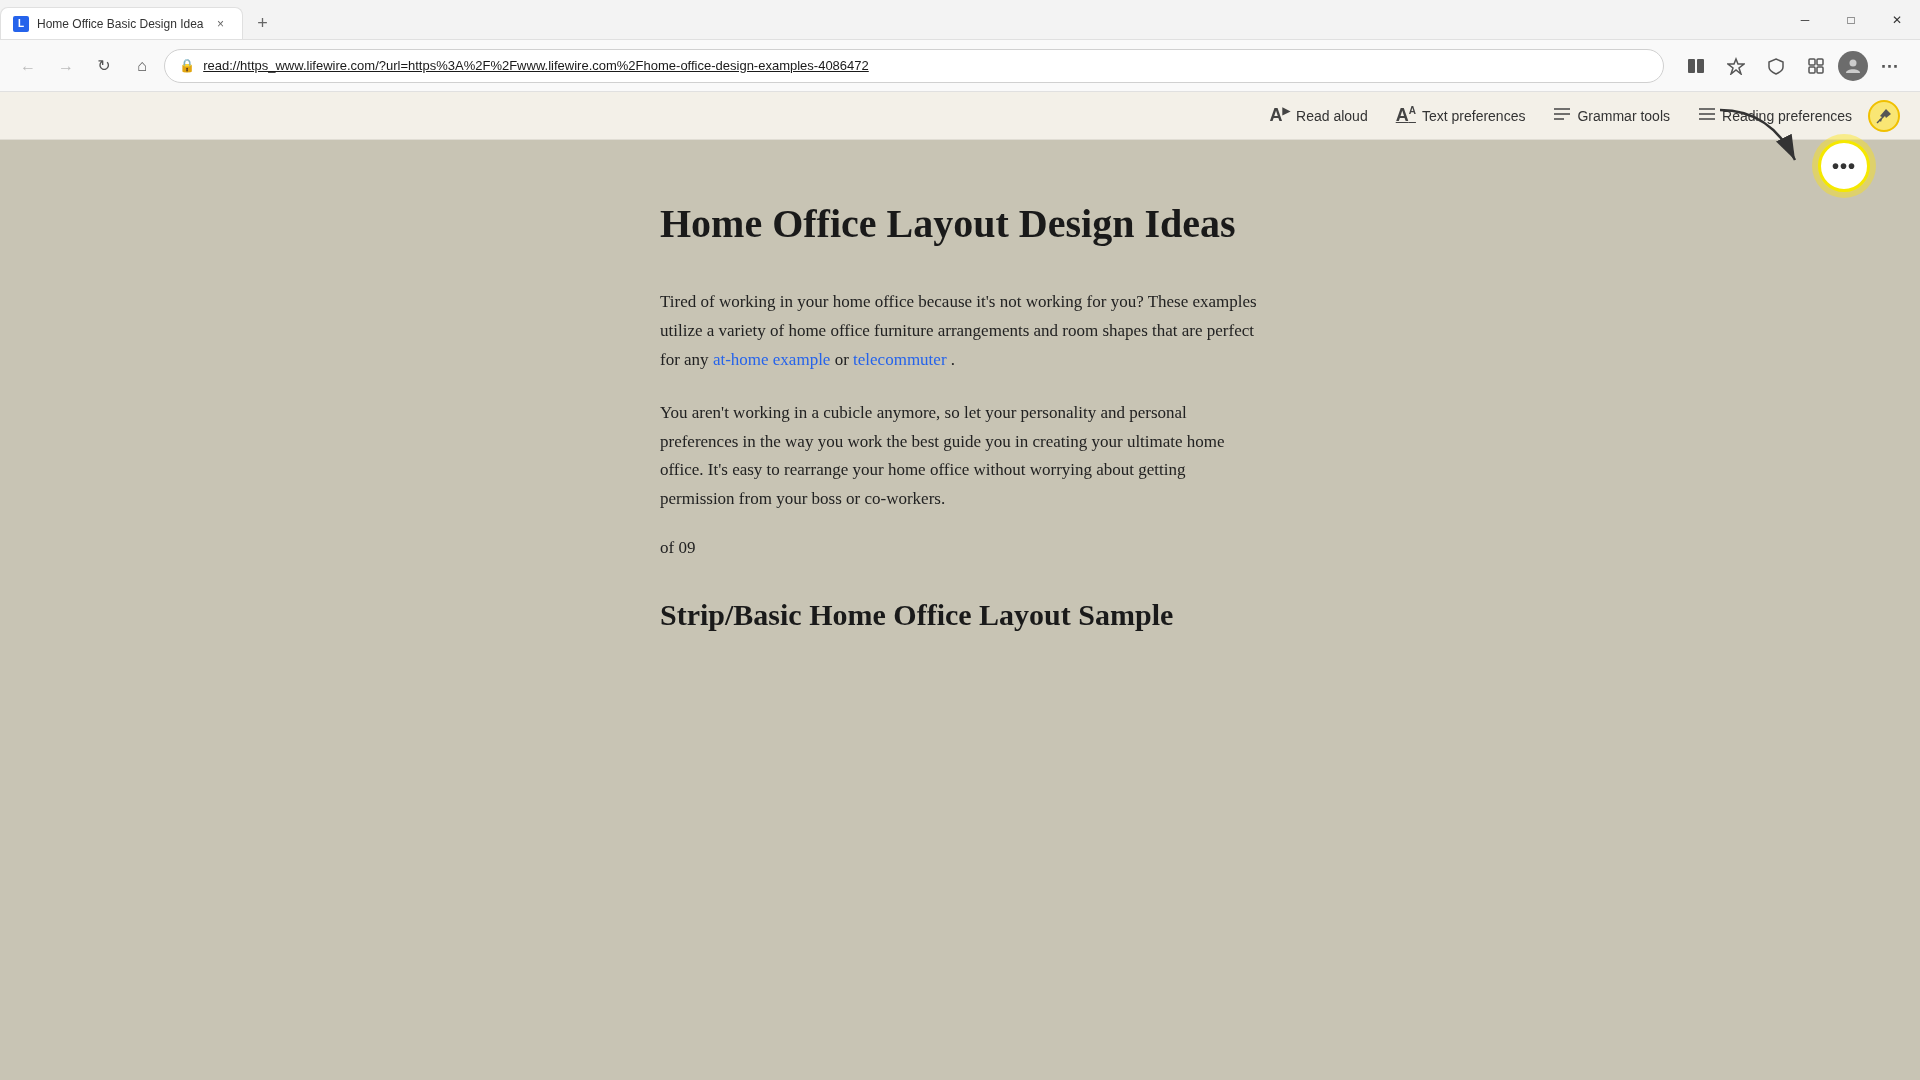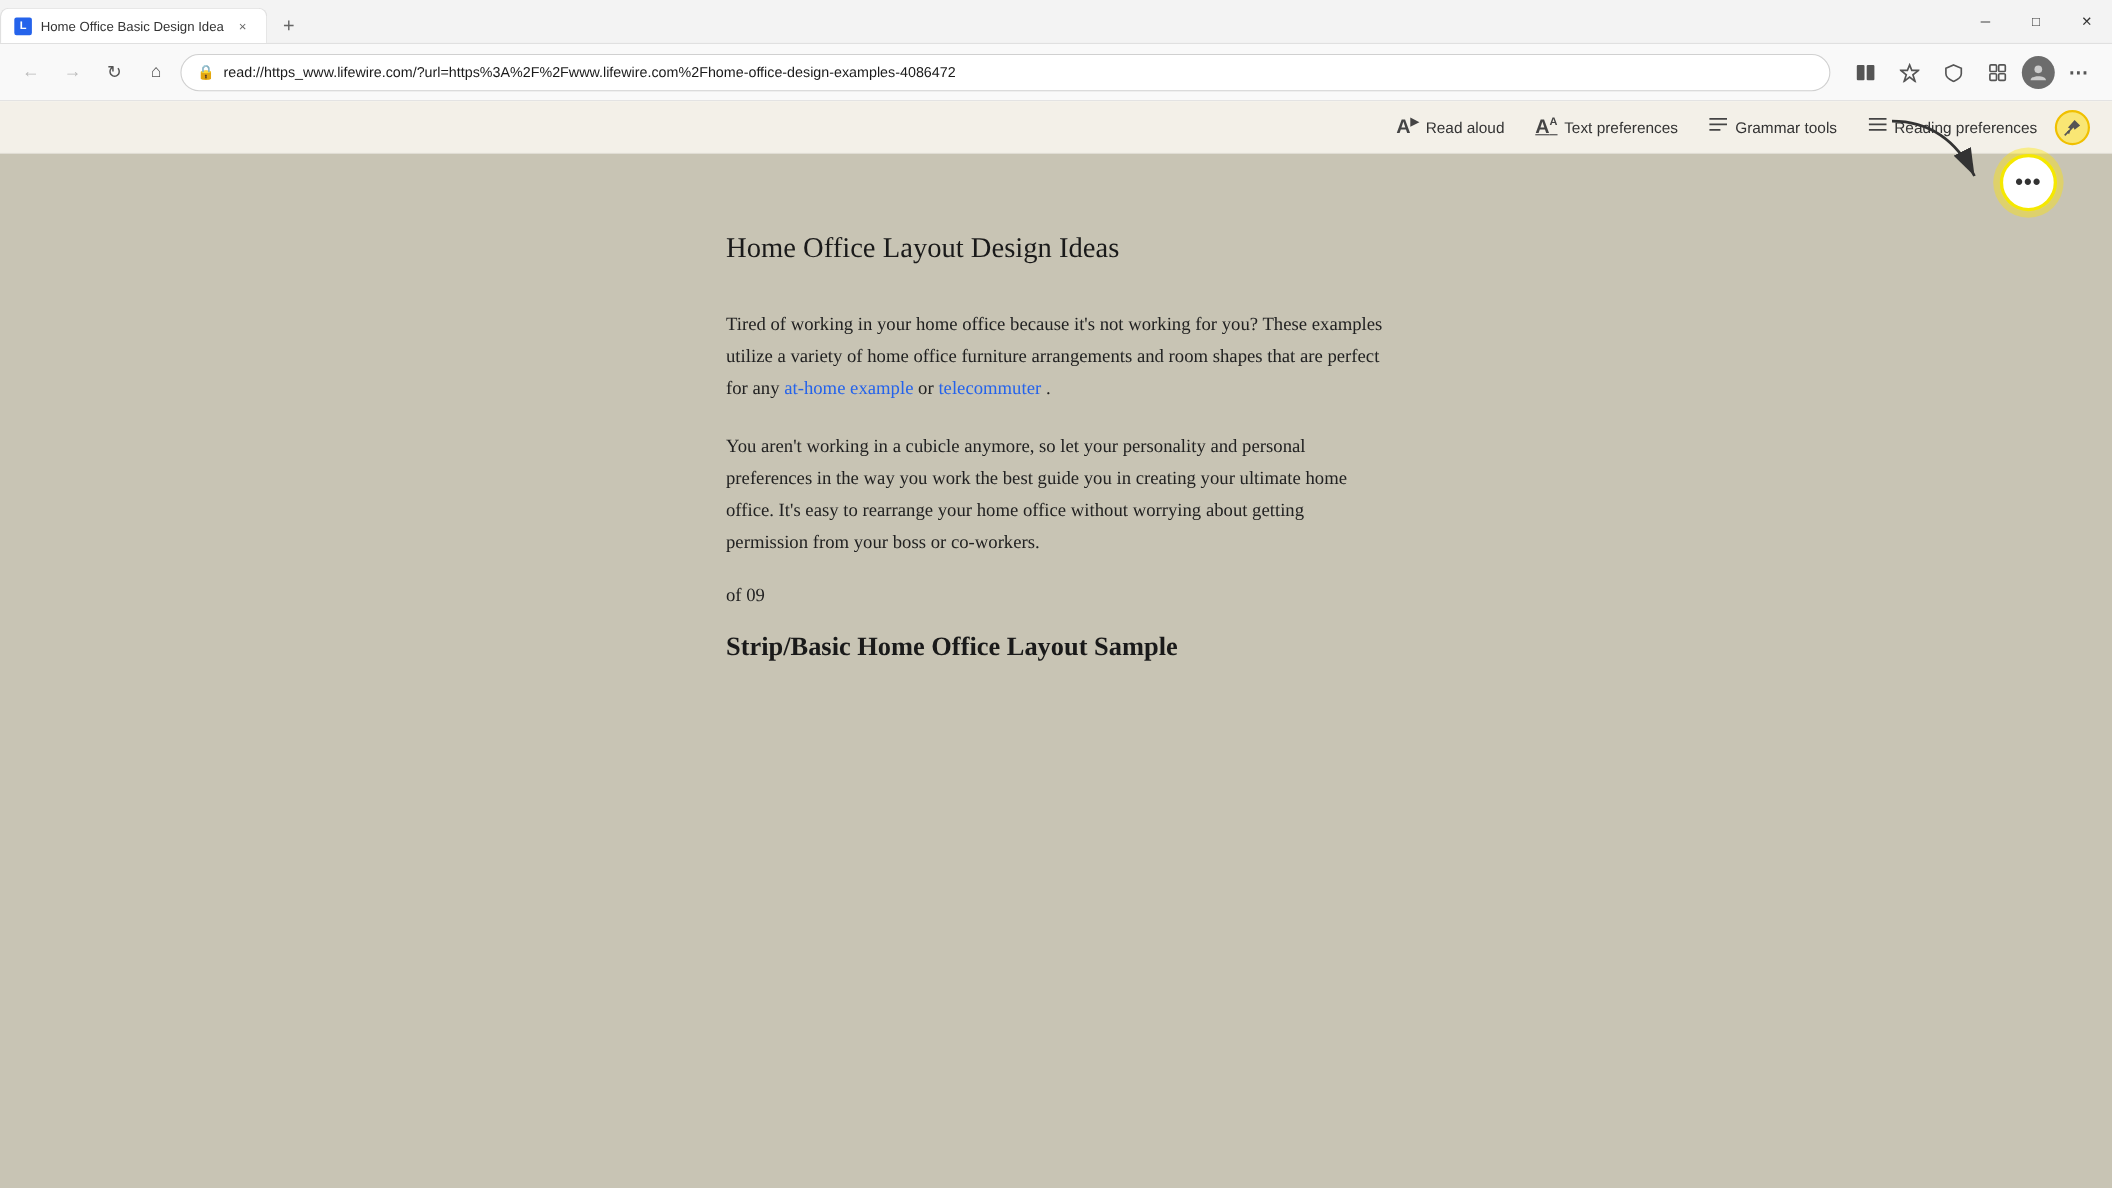--- a/index.html
+++ b/index.html
@@ -107,21 +107,21 @@
       background: #fff;
       border: 1px solid #d0d0d0;
       border-radius: 20px;
       display: flex;
       align-items: center;
       padding: 0 14px;
       gap: 8px;
       cursor: text;
     }
     .url-lock { color: #666; font-size: 13px; }
-    .url-text { font-size: 13px; color: #1a1a1a; flex: 1; }
+    .url-text { font-size: 13px; color: #1a1a1a; flex: 1; text-decoration: underline; }
     .toolbar-icons {
       display: flex;
       align-items: center;
       gap: 4px;
       margin-left: 8px;
     }
     .toolbar-icon {
       width: 36px; height: 36px;
       display: flex; align-items: center; justify-content: center;
       border-radius: 50%;
@@ -178,27 +178,26 @@
       min-height: calc(1080px - 140px);
       display: flex;
       justify-content: center;
       padding: 60px 20px 40px;
     }
     .article {
       max-width: 600px;
       width: 100%;
     }
     .article-title {
-      font-size: 26px;
-      font-weight: 400;
+      font-size: 40px;
+      font-weight: 700;
       color: #1a1a1a;
       line-height: 1.2;
       margin-bottom: 40px;
       font-family: Georgia, serif;
-      margin-top: 10px;
     }
     .article-subtitle {
       font-size: 24px;
       font-weight: 600;
       color: #1a1a1a;
       line-height: 1.4;
       margin-bottom: 24px;
       font-family: Georgia, serif;
     }
     .article-body {
@@ -212,24 +211,24 @@
       color: #2563eb;
       text-decoration: none;
     }
     .article-counter {
       font-size: 17px;
       color: #222;
       margin-bottom: 4px;
       font-family: Georgia, serif;
     }
     .article-section-title {
-      font-size: 24px;
+      font-size: 30px;
       font-weight: 700;
       color: #1a1a1a;
-      margin-top: 24px;
+      margin-top: 40px;
       margin-bottom: 12px;
       font-family: Georgia, serif;
     }
 
     
     .floating-dots {
       position: fixed;
       top: 140px;
       right: 50px;
       width: 52px;

